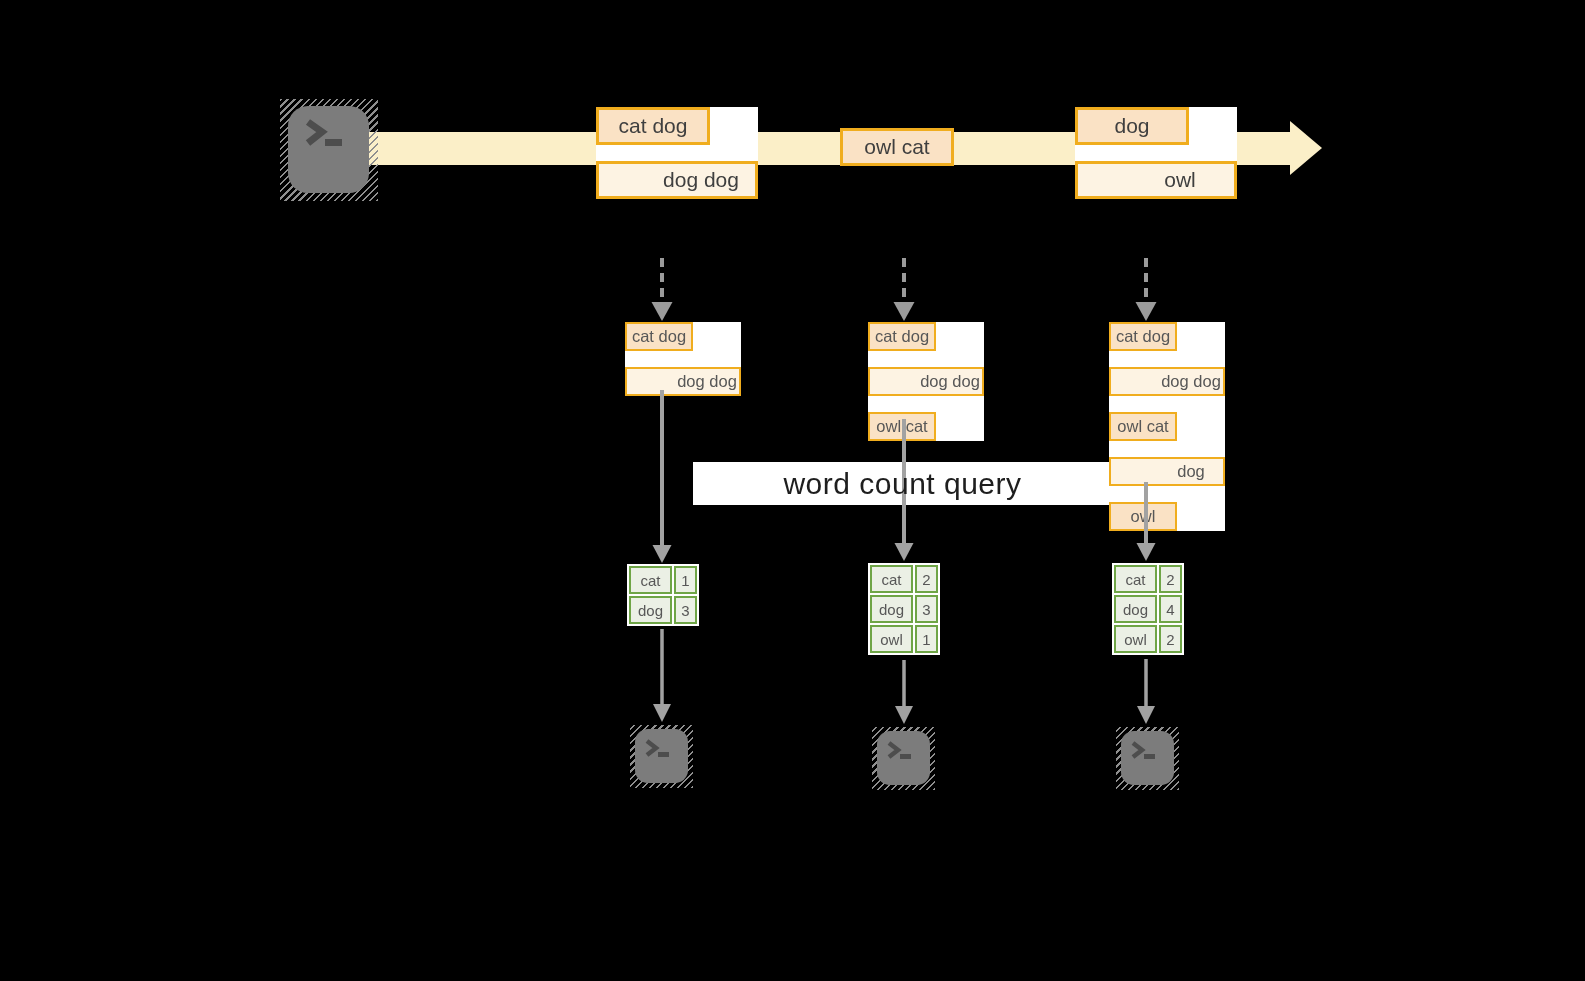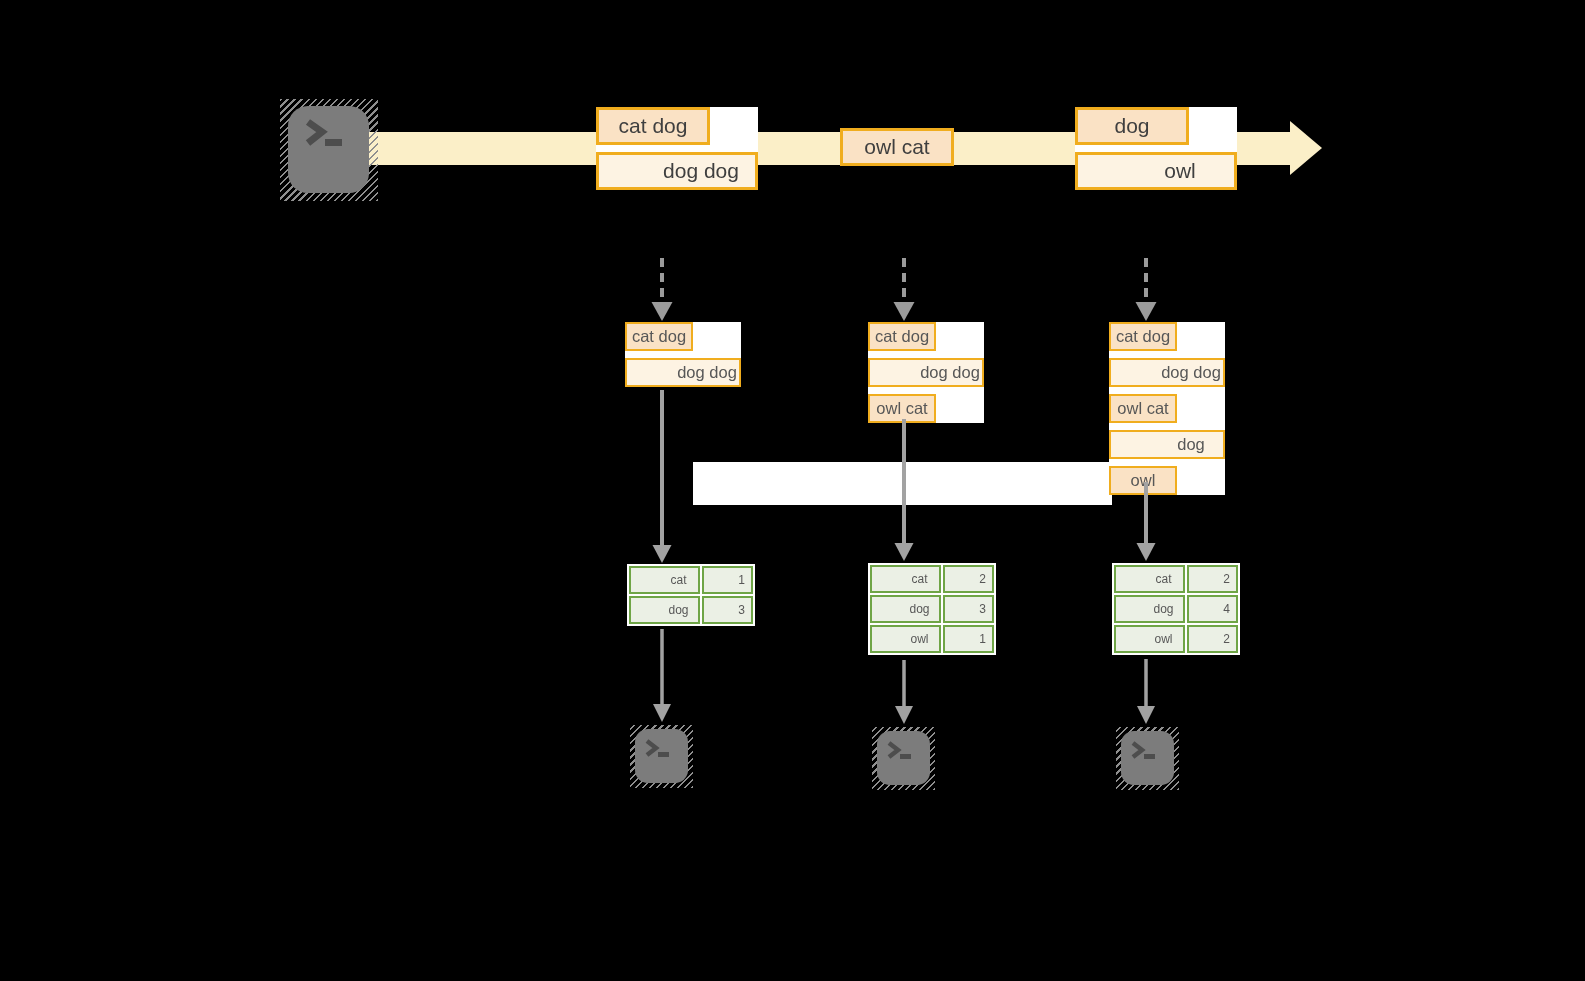--- a/index.html
+++ b/index.html
@@ -26,21 +26,21 @@
         background:repeating-linear-gradient(-45deg, #8F8F8F 0 1.6px, transparent 1.6px 5px);}
   .terminal .term-body{position:absolute; background:var(--term);}
   .terminal svg{position:absolute; left:0; top:0;}
   .term-src{left:280px; top:99px; width:98px; height:102px;}
   .term-src .term-body{left:8px; top:7px; right:9px; bottom:8px; border-radius:20px;}
   .term-sink{width:63px; height:63px;}
   .term-sink .term-body{left:5px; top:4px; right:5px; bottom:5px; border-radius:13px;}
   .sink-0{left:630px; top:725px;} .sink-1{left:872px; top:727px;} .sink-2{left:1116px; top:727px;}
 
   
-  .obox{position:absolute; display:flex; flex-direction:column; gap:7px;
+  .obox{position:absolute; display:flex; flex-direction:column; gap:16px;
         background:var(--white); z-index:3;}
   .obox .row{display:flex; align-items:center; justify-content:center;
         border:3px solid var(--gold); color:var(--ink);}
   .obox .row.even{background:var(--peach);} .obox .row.odd{background:var(--cream);padding-left:48px;}
   .event .row{width:108px; height:32px; font-size:21px;}
   .ev-0{left:596px; top:107px;} .ev-1{left:840px; top:128px;} .ev-2{left:1075px; top:107px;}
   .stack .row{width:64px; height:25px; font-size:16.5px; border-width:2px; color:var(--ink-soft);}
   .st-0{left:625px; top:322px;} .st-1{left:868px; top:322px;} .st-2{left:1109px; top:322px;}
 
   
@@ -49,21 +49,21 @@
   .query-text{position:absolute; left:693px; top:462px; width:419px; height:43px;
         display:flex; align-items:center; justify-content:center; z-index:5;
         font-size:30px; color:var(--query-ink); letter-spacing:.5px;}
 
   
   .wc-table{position:absolute; display:flex; flex-direction:column; gap:2px;
         background:var(--white); padding:2px; z-index:3;}
   .wc-row{display:flex; gap:2px;}
   .wc-cell{border:2px solid var(--green); background:var(--green-fill);
         display:flex; align-items:center; justify-content:center;
-        font-size:12px; color:var(--ink-soft); height:24px; box-sizing:content-box;padding-left:28px;}
+        font-size:15px; color:var(--ink-soft); height:24px; box-sizing:content-box;}
   .wc-cell.word{width:39px;} .wc-cell.num{width:19px;}
   .tb-0{left:627px; top:564px;} .tb-1{left:868px; top:563px;} .tb-2{left:1112px; top:563px;}
 
   
   .arrows{position:absolute; left:0; top:0; z-index:4; pointer-events:none;}
 </style>
 </head>
 <body>
 
 <div class="stage">
@@ -139,20 +139,21 @@
     <g stroke="#A2A2A2" fill="#A2A2A2">
       <line x1="662" y1="629" x2="662" y2="704" stroke-width="3.5"></line>
       <path d="M653 704 L671 704 L662 722 Z" stroke="none"></path>
       <line x1="904" y1="660" x2="904" y2="706" stroke-width="3.5"></line>
       <path d="M895 706 L913 706 L904 724 Z" stroke="none"></path>
       <line x1="1146" y1="659" x2="1146" y2="706" stroke-width="3.5"></line>
       <path d="M1137 706 L1155 706 L1146 724 Z" stroke="none"></path>
     </g>
   </svg>
 
+  <div class="query-text">word count query</div>
 
   <div class="wc-table tb-0">
 
       <div class="wc-row even">
         <div class="wc-cell word">cat</div>
         <div class="wc-cell num">1</div>
       </div>
 
       <div class="wc-row odd">
         <div class="wc-cell word">dog</div>

